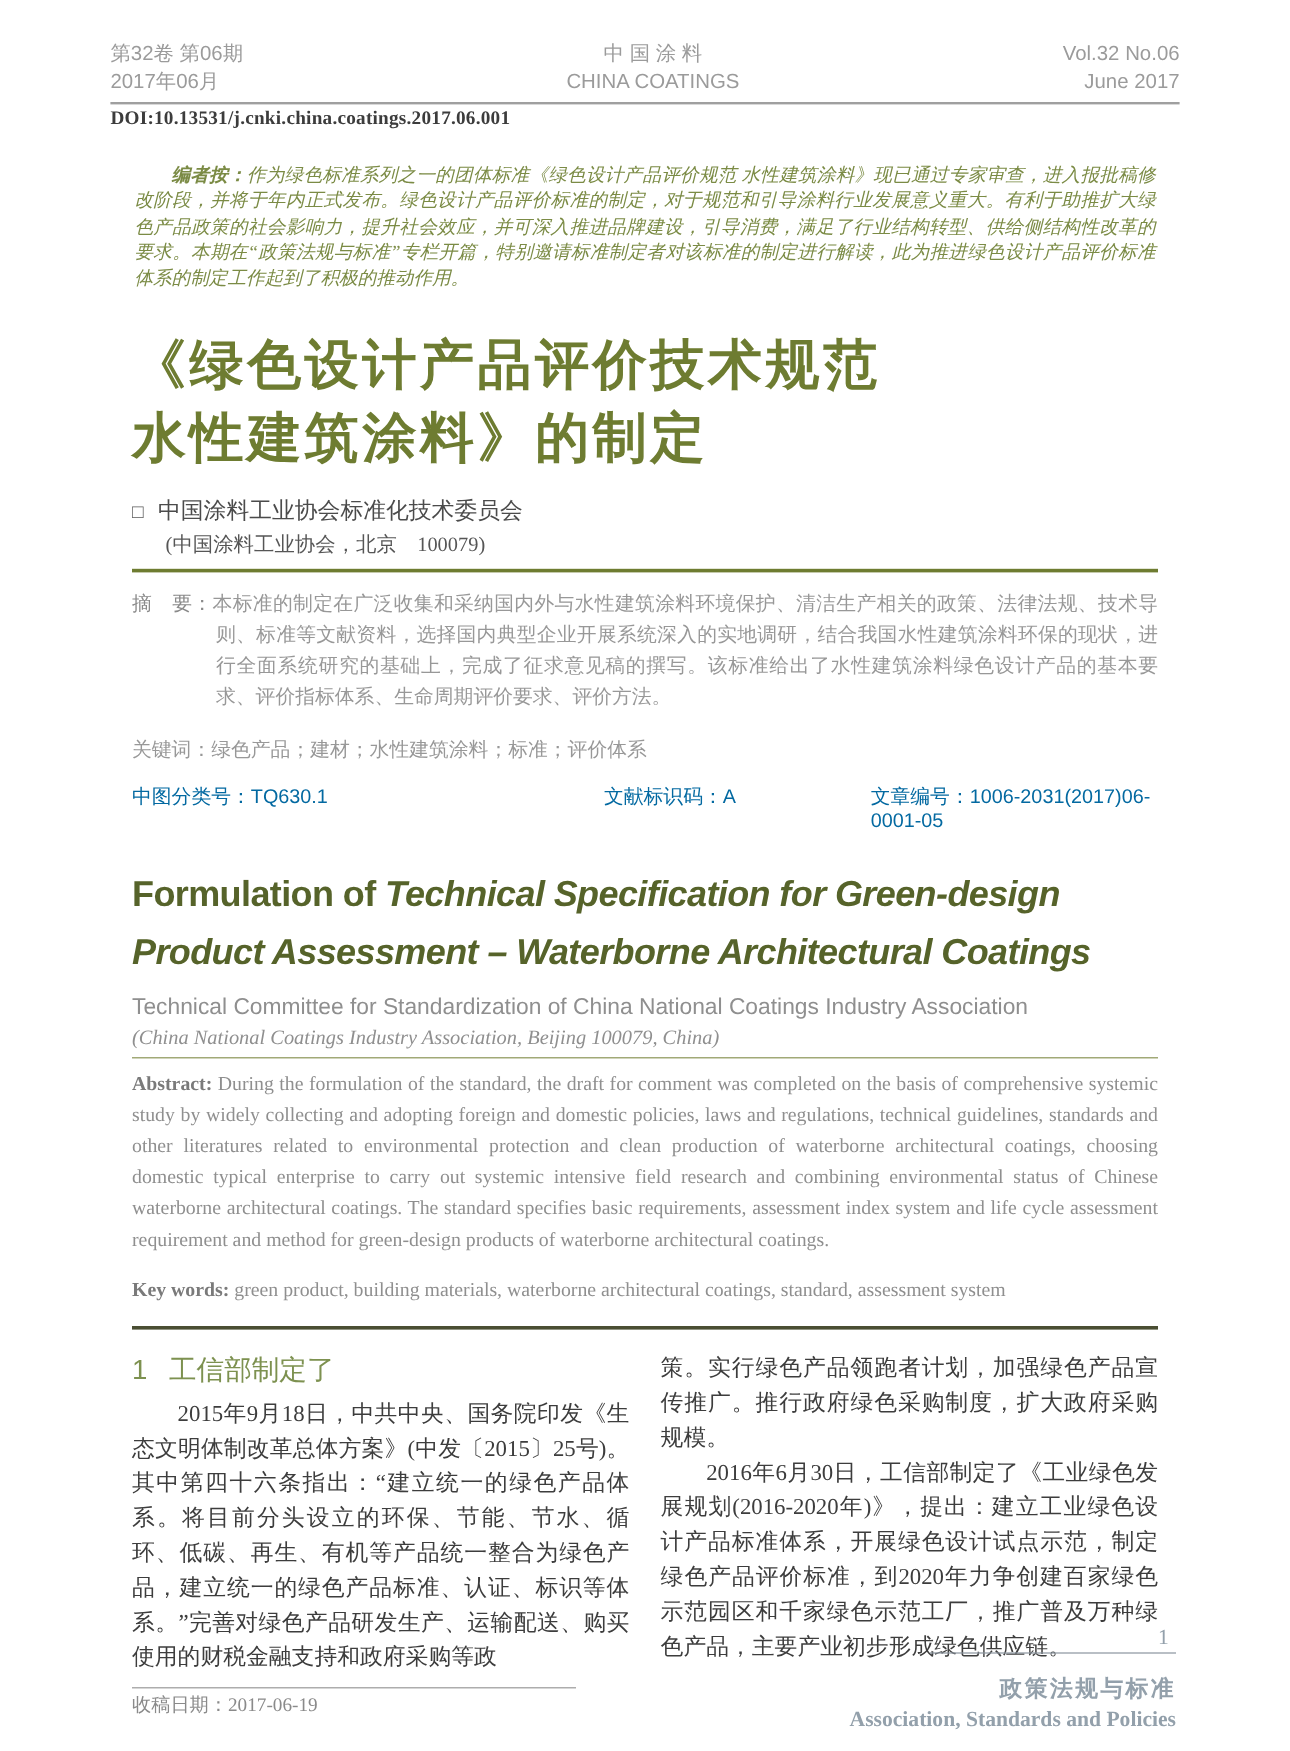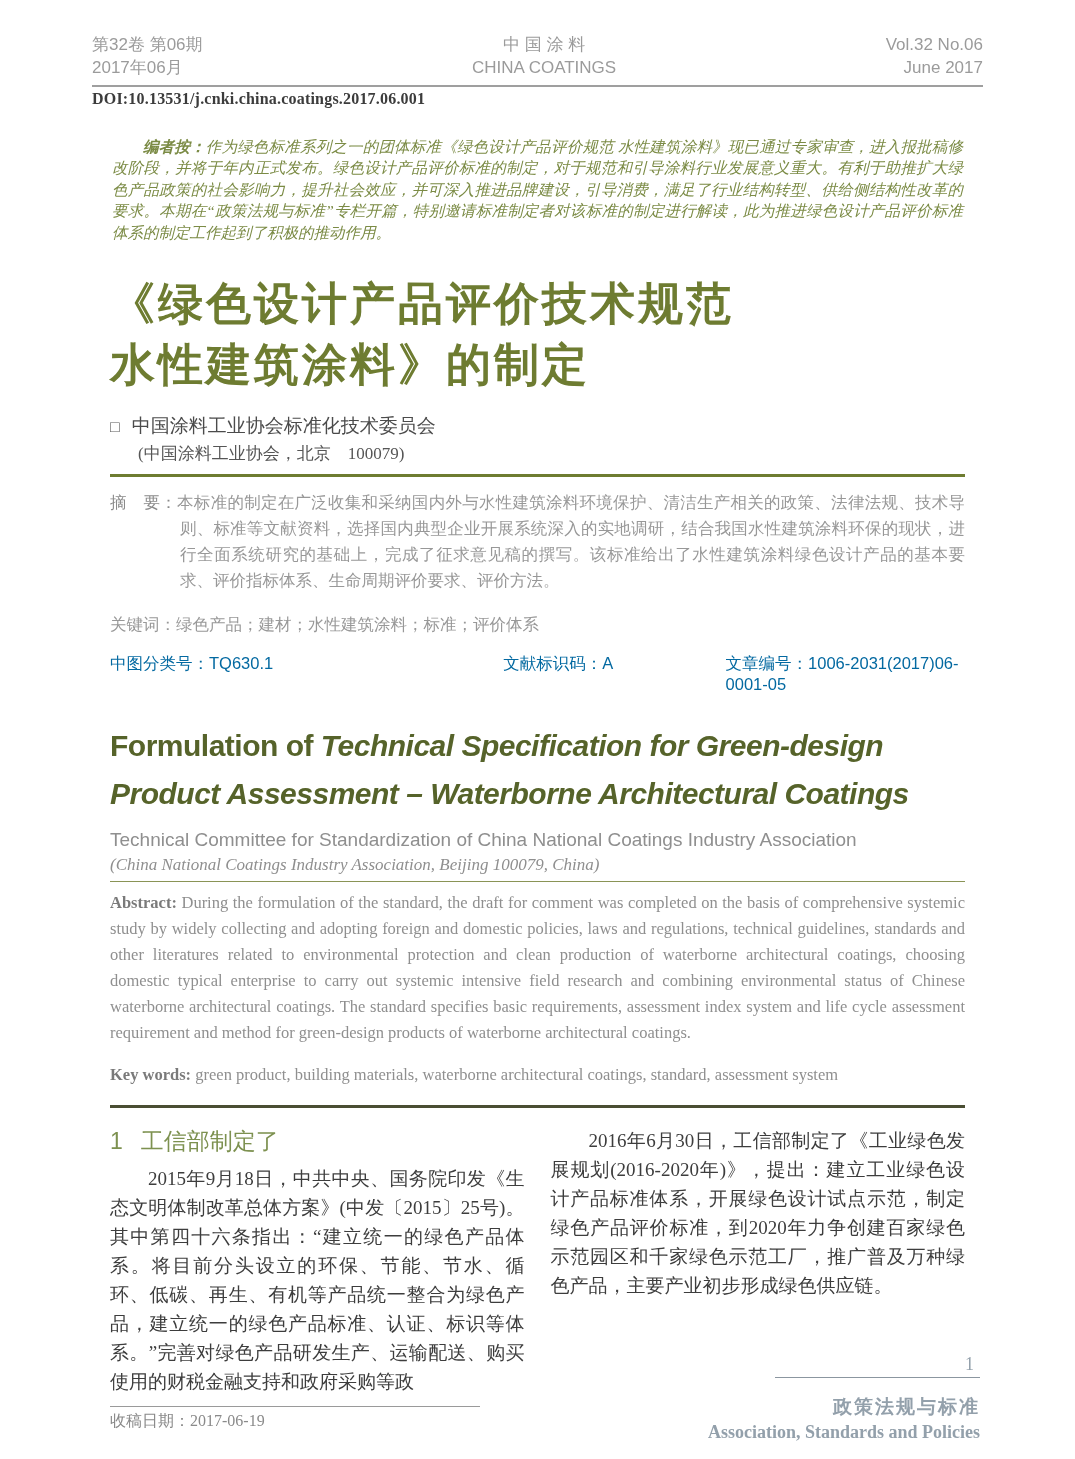--- a/index.html
+++ b/index.html
@@ -145,20 +145,21 @@
     <div class="rule-dark"></div>
 
     <div class="cols">
       <div class="col">
         <h3 class="sec-head">
           <span class="num">1</span><span>工信部制定了</span>
         </h3>
         <p class="body-p indent">2015年9月18日，中共中央、国务院印发《生态文明体制改革总体方案》(中发〔2015〕25号)。其中第四十六条指出：“建立统一的绿色产品体系。将目前分头设立的环保、节能、节水、循环、低碳、再生、有机等产品统一整合为绿色产品，建立统一的绿色产品标准、认证、标识等体系。”完善对绿色产品研发生产、运输配送、购买使用的财税金融支持和政府采购等政</p>
       </div>
       <div class="col">
+        <p class="body-p">策。实行绿色产品领跑者计划，加强绿色产品宣传推广。推行政府绿色采购制度，扩大政府采购规模。</p>
         <p class="body-p indent">2016年6月30日，工信部制定了《工业绿色发展规划(2016-2020年)》，提出：建立工业绿色设计产品标准体系，开展绿色设计试点示范，制定绿色产品评价标准，到2020年力争创建百家绿色示范园区和千家绿色示范工厂，推广普及万种绿色产品，主要产业初步形成绿色供应链。</p>
       </div>
     </div>
 
     <div class="footnote">
       <div class="fn-rule"></div>
       <span>收稿日期：2017-06-19</span>
     </div>
 
   </div>

